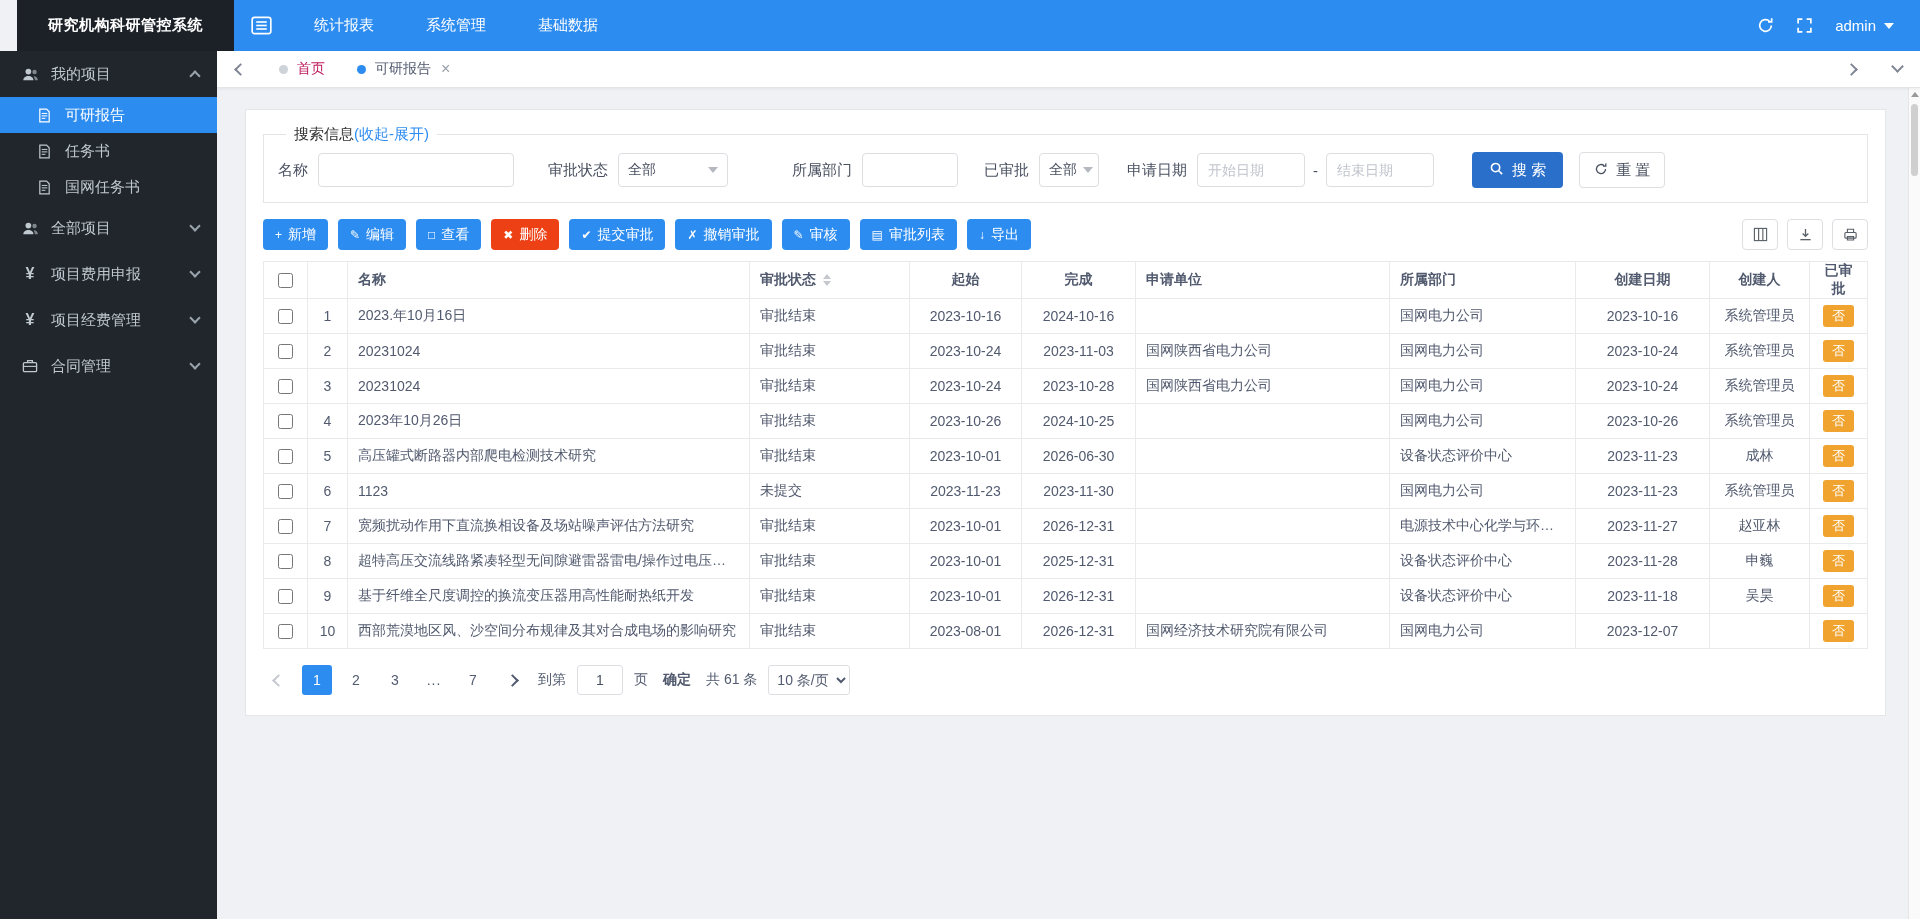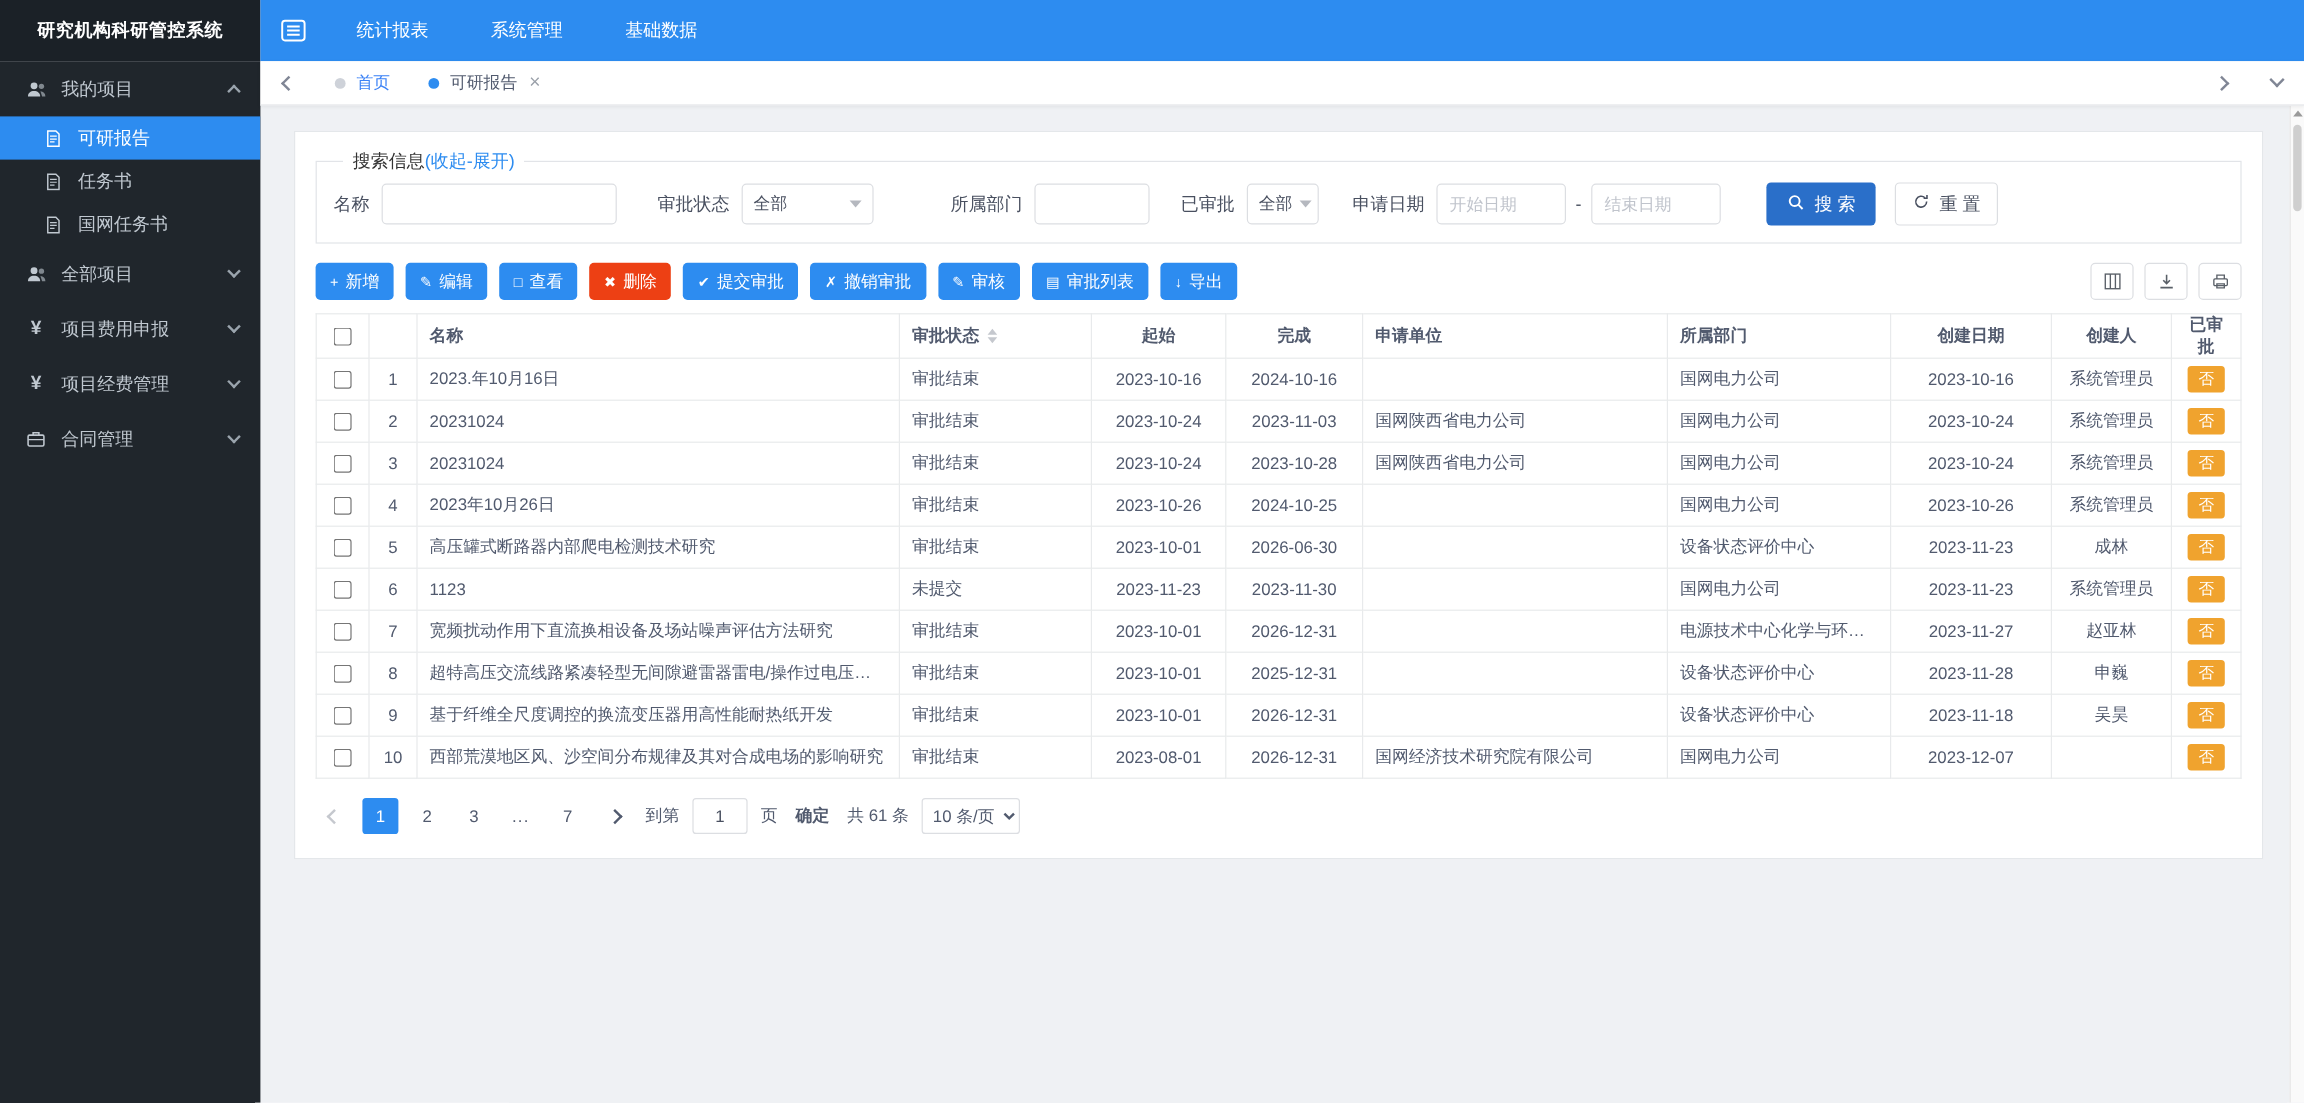--- a/index.html
+++ b/index.html
@@ -6,21 +6,21 @@
     --primary:#2d8cf0; --danger:#ed4014; --badge:#f0a32e;
     --sidebar:#20262c; --brand:#1b2127; --searchbtn:#2a6fc9;
   }
   *{margin:0;padding:0;box-sizing:border-box;}
   html,body{width:1920px;height:919px;}
   body{font-family:"Liberation Sans","DejaVu Sans",sans-serif;font-size:14px;color:#515a6e;background:#eff1f4;overflow:hidden;}
   .app{width:1920px;height:919px;display:flex;flex-direction:column;position:relative;}
 
   
   .topbar{height:51px;display:flex;flex-shrink:0;}
-  .brand{width:217px;background:var(--brand);color:#fff;font-size:15px;font-weight:bold;display:flex;align-items:center;justify-content:center;letter-spacing:.5px;flex-shrink:0;}
+  .brand{width:217px;background:var(--brand);color:#fff;font-size:15px;font-weight:bold;display:flex;align-items:center;justify-content:center;letter-spacing:.5px;flex-shrink:0;margin-left:17px;}
   .nav{flex:1;background:var(--primary);display:flex;align-items:stretch;color:#fff;}
   .nav-toggle{width:54px;display:flex;align-items:center;justify-content:center;cursor:pointer;color:#fff;}
   .nav-items{display:flex;align-items:stretch;}
   .nav-item{display:flex;align-items:center;padding:0 26px;font-size:15px;cursor:pointer;}
   .nav-item.active{background:rgba(0,0,0,.22);}
   .nav-right{margin-left:auto;display:flex;align-items:center;gap:22px;padding-right:26px;}
   .nav-icon{display:flex;align-items:center;cursor:pointer;color:#fff;}
   .user-menu{display:flex;align-items:center;gap:8px;font-size:15px;cursor:pointer;}
   .caret-dn{width:0;height:0;border-left:5px solid transparent;border-right:5px solid transparent;border-top:6px solid #fff;}
 
@@ -42,21 +42,21 @@
   .menu-child.active .micon{color:#fff;}
 
   
   .tabbar{height:37px;background:#fff;border-bottom:1px solid #e3e5e8;box-shadow:0 1px 3px rgba(0,0,0,.06);display:flex;align-items:center;flex-shrink:0;position:relative;z-index:2;}
   .tab-arrow{width:46px;height:100%;display:flex;align-items:center;justify-content:center;color:#808695;cursor:pointer;flex-shrink:0;}
   .chev{display:inline-block;width:9px;height:9px;border-right:2px solid currentColor;border-bottom:2px solid currentColor;}
   .chev.left{transform:rotate(135deg);}
   .chev.right{transform:rotate(-45deg);}
   .chev.down{transform:rotate(45deg);margin-top:-5px;}
   .tabs{display:flex;align-items:stretch;flex:1;}
-  .tab{display:flex;align-items:center;height:37px;padding:0 16px;font-size:14px;color:#3b82f6;cursor:pointer;}
+  .tab{display:flex;align-items:center;height:37px;padding:0 16px;font-size:14px;color:#be185d;cursor:pointer;}
   .tab .dot{width:9px;height:9px;border-radius:50%;background:#ced2d9;margin-right:9px;}
   .tab.active{color:#515a6e;}
   .tab.active .dot{background:var(--primary);}
   .tab .close{margin-left:10px;color:#9aa0a9;font-size:16px;line-height:1;cursor:pointer;}
 
   
   .content{flex:1;padding:21px 34px 0 28px;overflow:hidden;}
   .panel{background:#fff;border:1px solid #e4e7ea;padding:15px 17px 20px;}
 
   
@@ -129,20 +129,37 @@
             <line x1="4.5" y1="6" x2="13.5" y2="6" stroke="currentColor" stroke-width="1.4"></line>
             <line x1="4.5" y1="9" x2="13.5" y2="9" stroke="currentColor" stroke-width="1.4"></line>
             <line x1="4.5" y1="12" x2="13.5" y2="12" stroke="currentColor" stroke-width="1.4"></line>
           </svg>
       </div>
       <div class="nav-items" id="topnav">
           <div class="nav-item">统计报表</div>
           <div class="nav-item">系统管理</div>
           <div class="nav-item">基础数据</div>
         </div>
+      <div class="nav-right">
+        <span class="nav-icon">
+          <svg viewBox="0 0 16 16" width="17" height="17">
+              <path d="M13.5 8a5.5 5.5 0 1 1-1.7-4" fill="none" stroke="currentColor" stroke-width="1.6"></path>
+              <path d="M13.8 1.2v3.4h-3.4" fill="none" stroke="currentColor" stroke-width="1.6"></path>
+            </svg>
+        </span>
+        <span class="nav-icon">
+          <svg viewBox="0 0 16 16" width="17" height="17">
+              <path d="M2 6V2h4M10 2h4v4M14 10v4h-4M6 14H2v-4" fill="none" stroke="currentColor" stroke-width="1.6"></path>
+            </svg>
+        </span>
+        <div class="user-menu">
+          <span>admin</span>
+          <span class="caret-dn"></span>
+        </div>
+      </div>
     </div>
   </header>
 
   <div class="main-row">
     <aside class="sidebar">
       <div id="sidebar-menu">
           <div class="menu-group-title">
             <span class="micon">
               <svg viewBox="0 0 16 16" width="17" height="17">
                 <circle cx="6" cy="5.2" r="2.7" fill="currentColor"></circle>

